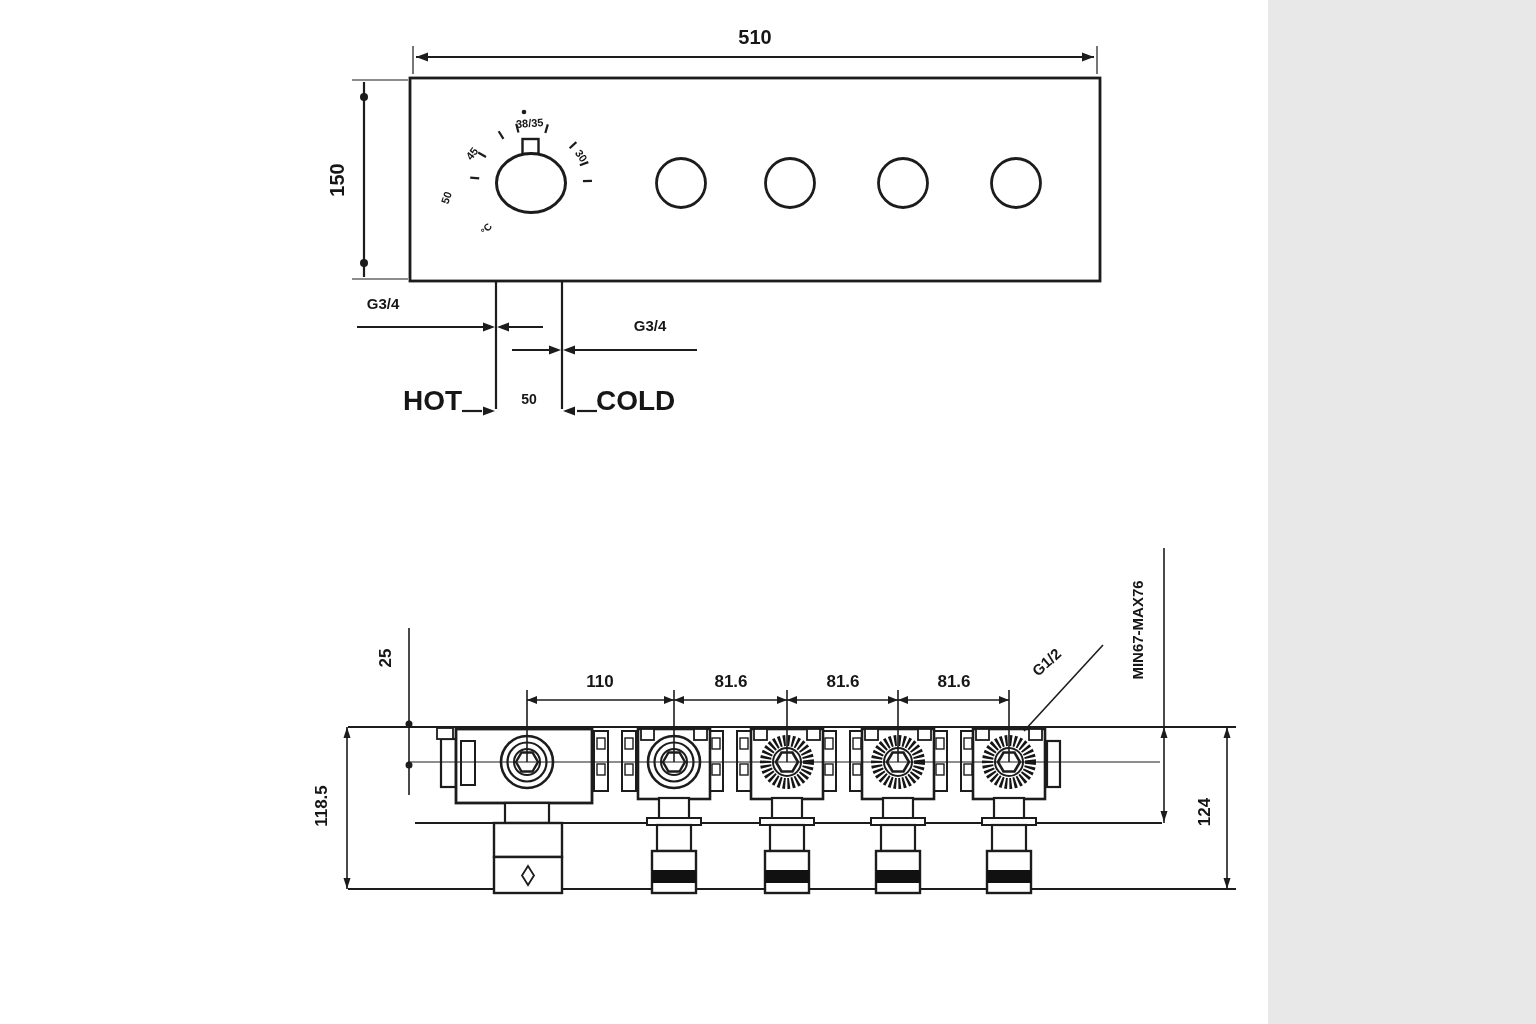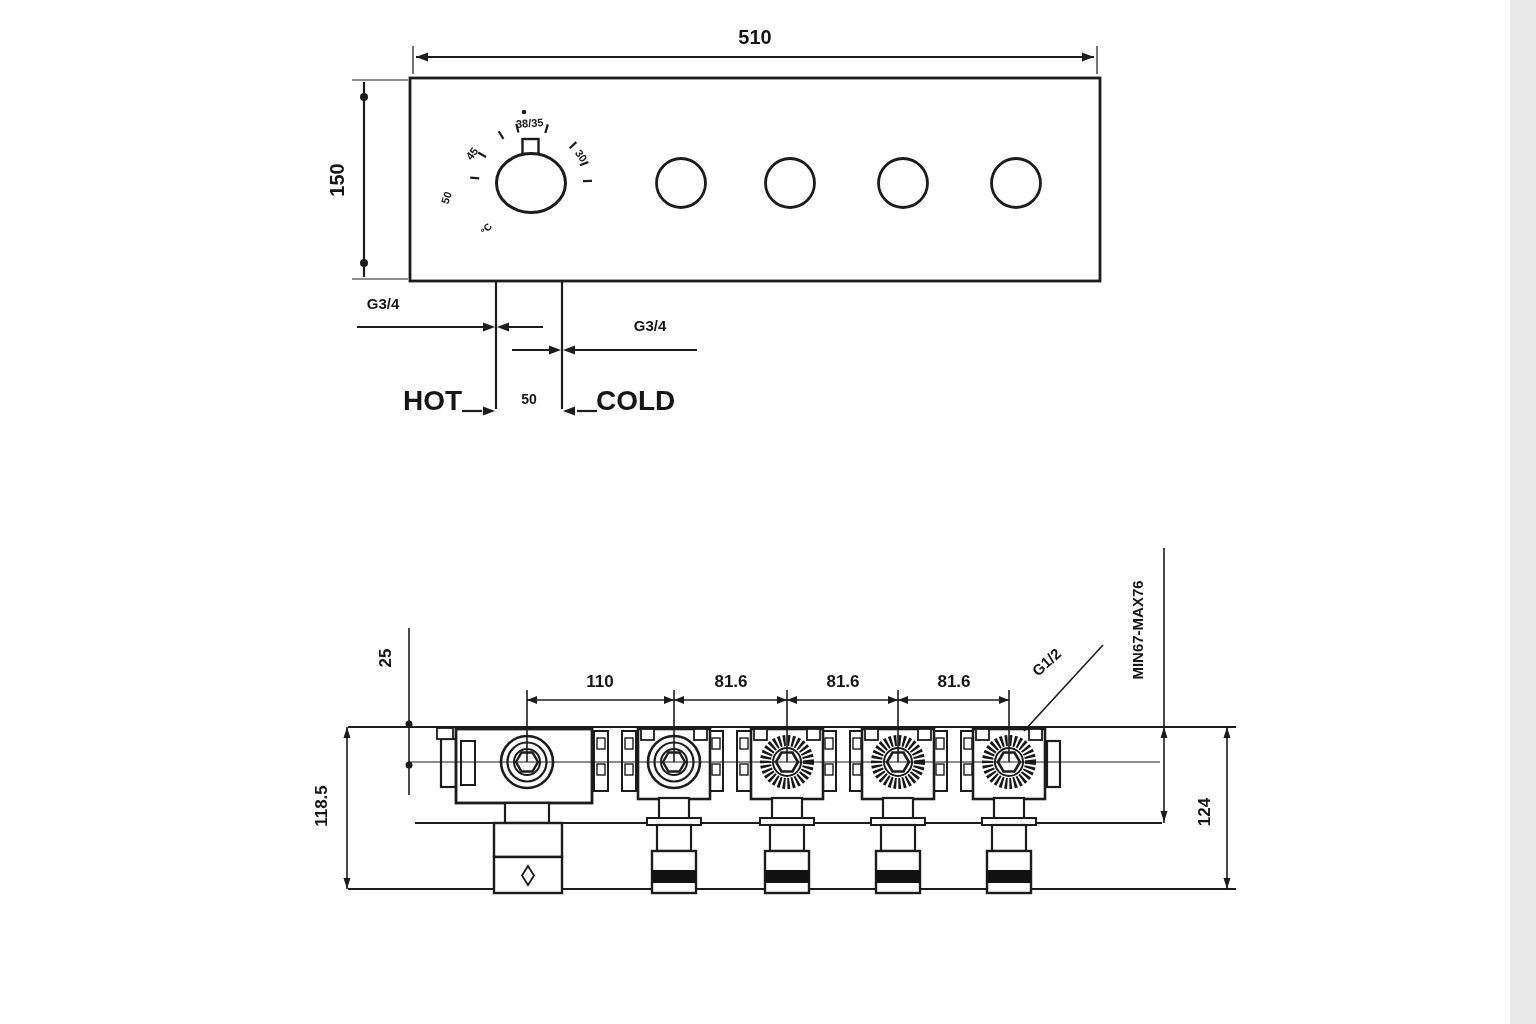--- a/index.html
+++ b/index.html
@@ -1,16 +1,16 @@
 <!DOCTYPE html>
 <html><head>
 <meta charset="utf-8">
 <style>
   html,body{margin:0;padding:0;background:#e8e8e8;}
-  .page{width:1510px;height:1024px;background:#ffffff;position:relative;overflow:hidden;}
+  .page{width:1268px;height:1024px;background:#ffffff;position:relative;overflow:hidden;}
   svg{display:block;}
   text{font-family:"Liberation Sans","DejaVu Sans",sans-serif;font-weight:bold;fill:#161616;}
   .ln{stroke:#1c1c1c;fill:none;}
   .thick{stroke-width:2.8;}
   .med{stroke-width:2.2;}
   .thin{stroke-width:1.6;}
   .hair{stroke-width:1.2;}
   .wfill{fill:#ffffff;stroke:#1c1c1c;}
   .arrow{fill:#1c1c1c;stroke:none;}
   .dimtext{font-size:17px;}

